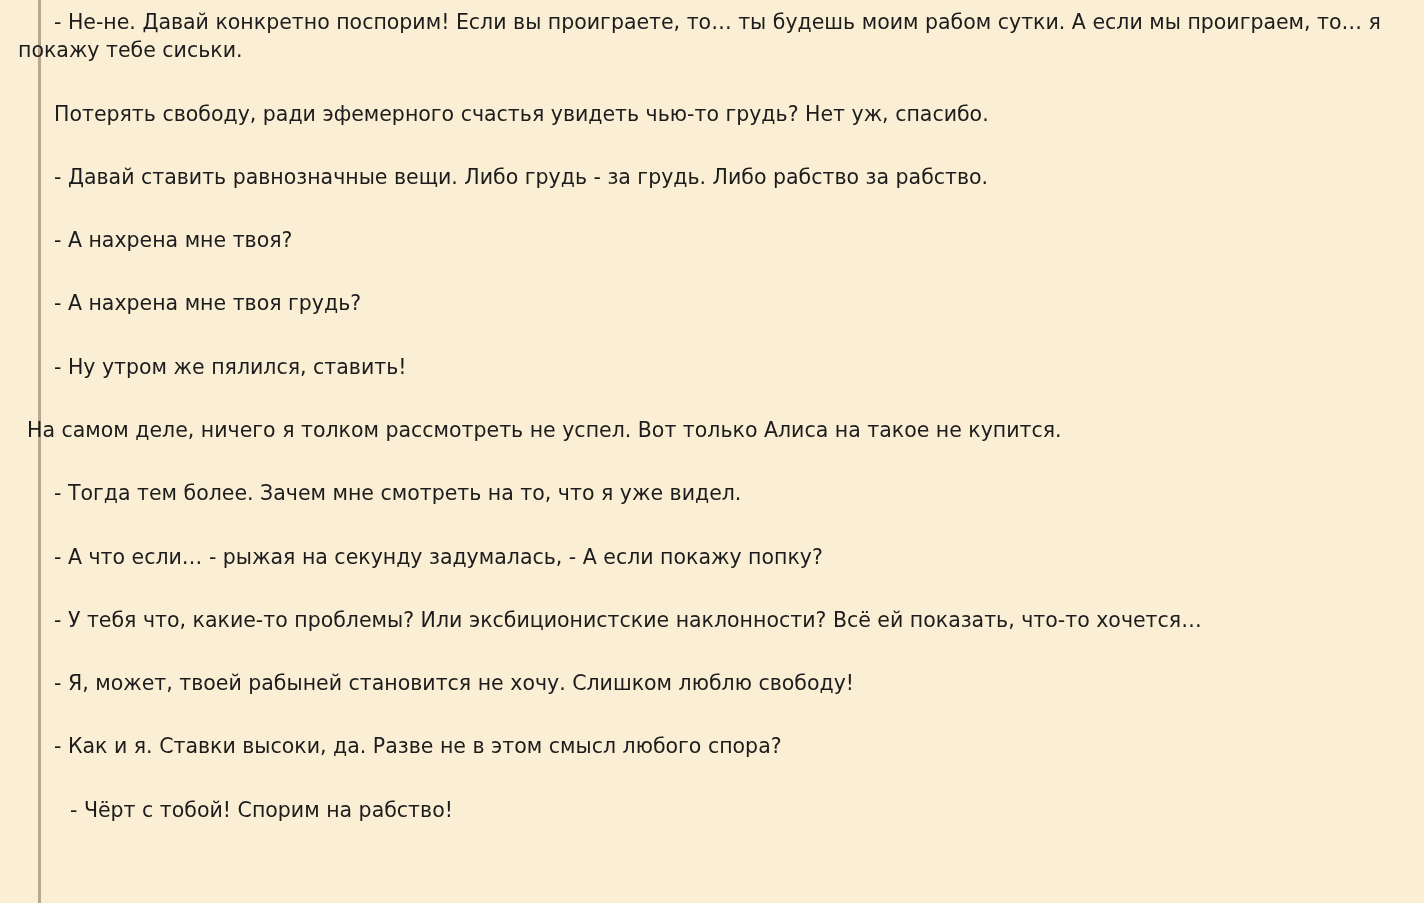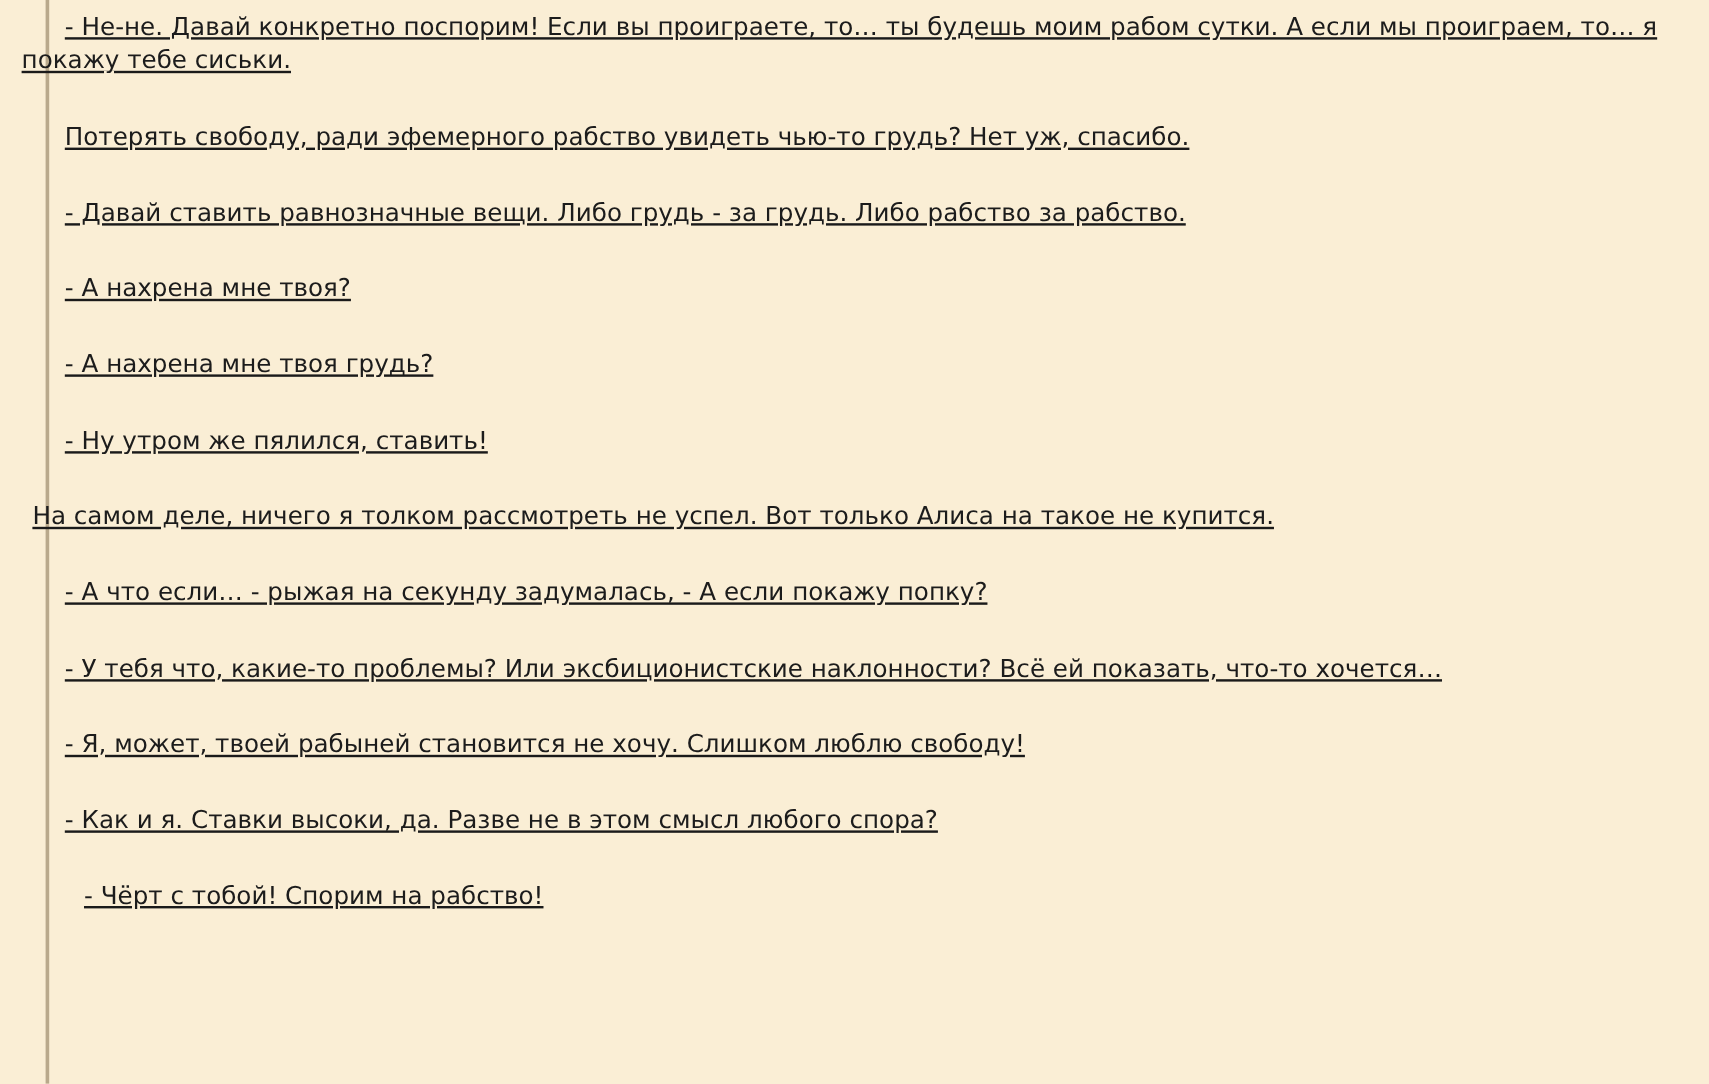--- a/index.html
+++ b/index.html
@@ -21,21 +21,20 @@
     width: 3px;
     height: 903px;
     background: #b9a98c;
   }
   .page {
     position: relative;
     width: 1424px;
     height: 903px;
     box-sizing: border-box;
     padding: 0 0 0 0;
-    text-decoration: underline;
   }
   .body-text {
     position: relative;
     padding-top: 8px;
   }
   p {
     margin: 0 0 35px 0;
     font-size: 20.5px;
     line-height: 1.38;
     color: #1c1c1c;
@@ -54,25 +53,26 @@
     margin-left: 16px;
   }
 </style>
 </head>
 <body>
 
 <div class="page">
   <div class="left-rule"></div>
   <div class="body-text">
     <p class="indent">- Не-не. Давай конкретно поспорим! Если вы проиграете, то… ты будешь моим рабом сутки. А если мы проиграем, то… я покажу тебе сиськи.</p>
-    <p class="indent">Потерять свободу, ради эфемерного рабство увидеть чью-то грудь? Нет уж, спасибо.</p>
+    <p class="indent">Потерять свободу, ради эфемерного счастья увидеть чью-то грудь? Нет уж, спасибо.</p>
     <p class="indent">- Давай ставить равнозначные вещи. Либо грудь - за грудь. Либо рабство за рабство.</p>
     <p class="indent">- А нахрена мне твоя?</p>
     <p class="indent">- А нахрена мне твоя грудь?</p>
     <p class="indent">- Ну утром же пялился, ставить!</p>
     <p class="flush">На самом деле, ничего я толком рассмотреть не успел. Вот только Алиса на такое не купится.</p>
+    <p class="indent">- Тогда тем более. Зачем мне смотреть на то, что я уже видел.</p>
     <p class="indent">- А что если… - рыжая на секунду задумалась, - А если покажу попку?</p>
     <p class="indent">- У тебя что, какие-то проблемы? Или эксбиционистские наклонности? Всё ей показать, что-то хочется…</p>
     <p class="indent">- Я, может, твоей рабыней становится не хочу. Слишком люблю свободу!</p>
     <p class="indent">- Как и я. Ставки высоки, да. Разве не в этом смысл любого спора?</p>
     <p class="indent">- Чёрт с тобой! Спорим на рабство!</p>
   </div>
 </div>
 
 </body></html>

